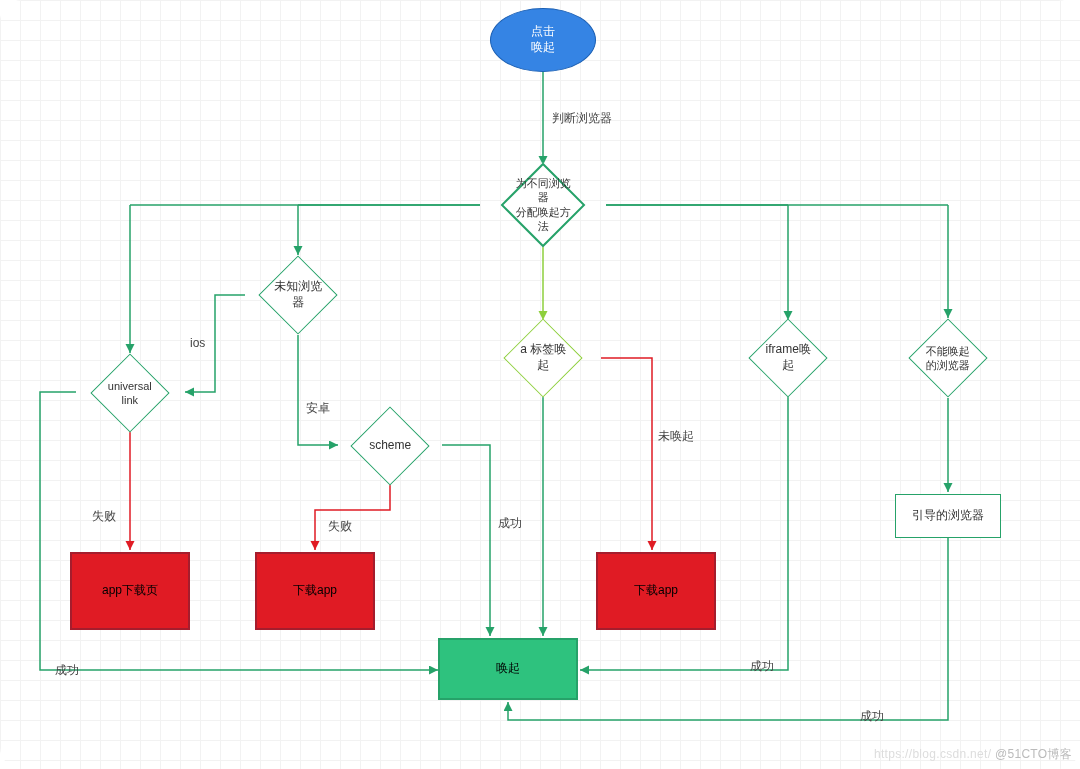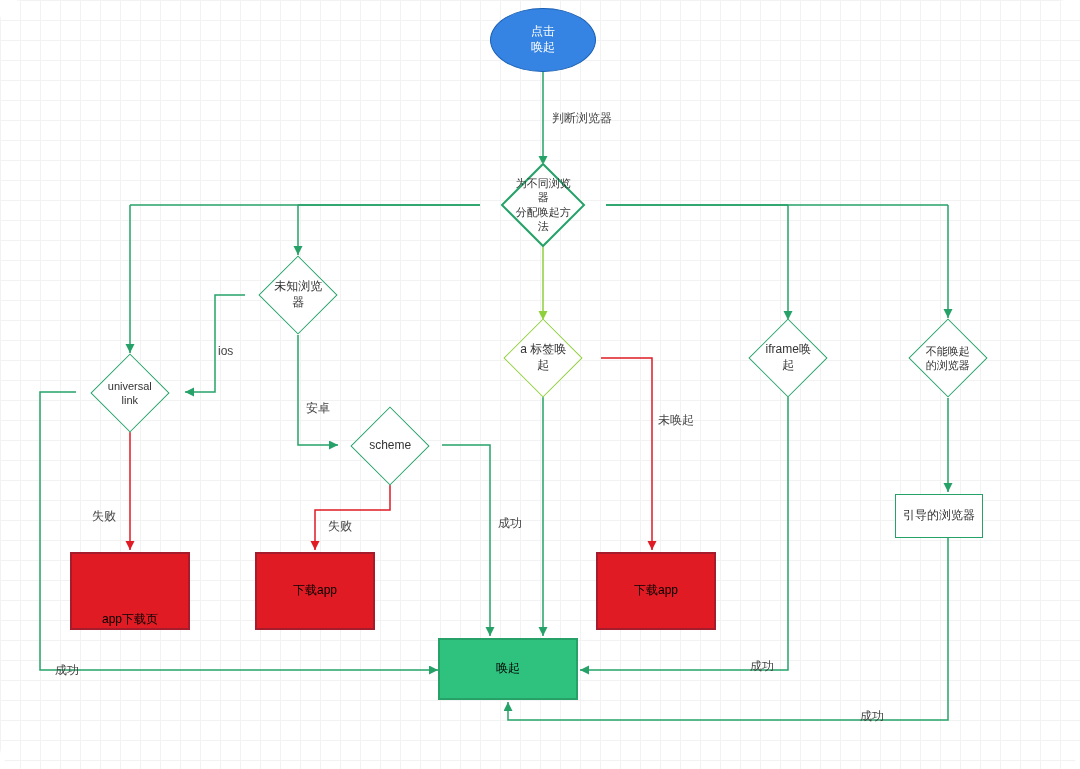--- a/index.html
+++ b/index.html
@@ -171,44 +171,48 @@
   </div>
 
   <div class="node diamond" style="left:760px; top:330px; width:56px; height:56px;">
     <span class="inner">iframe唤起</span>
   </div>
 
   <div class="node diamond" style="left:920px; top:330px; width:56px; height:56px;">
     <span class="inner" style="font-size:11px;">不能唤起的浏览器</span>
   </div>
 
-  <div class="node process-red" style="left:70px; top:552px; width:120px; height:78px;align-items:flex-end;">
+  <div class="node process-red" style="left:70px; top:552px; width:120px; height:78px;">
     <span>app下载页</span>
   </div>
 
   <div class="node process-red" style="left:255px; top:552px; width:120px; height:78px;">
     <span>下载app</span>
   </div>
 
   <div class="node process-red" style="left:596px; top:552px; width:120px; height:78px;">
     <span>下载app</span>
   </div>
 
-  <div class="node process-white" style="left:895px; top:494px; width:88px; height:44px;">
+  <div class="node process-white" style="left:895px; top:494px; width:106px; height:44px;">
     <span>引导的浏览器</span>
   </div>
 
   <div class="node process-green" style="left:438px; top:638px; width:140px; height:62px;">
     <span>唤起</span>
   </div>
 
   <span class="edge-label" style="left:552px; top:110px;text-align:center;">判断浏览器</span>
-  <span class="edge-label" style="left:190px; top:344px;margin-left:28px;">ios</span>
+  <span class="edge-label" style="left:190px; top:336px;">ios</span>
   <span class="edge-label" style="left:306px; top:400px;text-align:right;">安卓</span>
   <span class="edge-label" style="left:92px;  top:508px;">失败</span>
   <span class="edge-label" style="left:328px; top:518px;">失败</span>
-  <span class="edge-label" style="left:658px; top:412px;">未唤起</span>
+  <span class="edge-label" style="left:658px; top:428px;">未唤起</span>
   <span class="edge-label" style="left:498px; top:515px;">成功</span>
   <span class="edge-label" style="left:55px; top:662px;">成功</span>
   <span class="edge-label" style="left:750px; top:658px;">成功</span>
   <span class="edge-label" style="left:860px; top:708px;">成功</span>
 
+  <div class="watermark">
+    <span class="faint">https://blog.csdn.net/</span>
+    <span>@51CTO博客</span>
+  </div>
 </div>
 
 </body></html>

